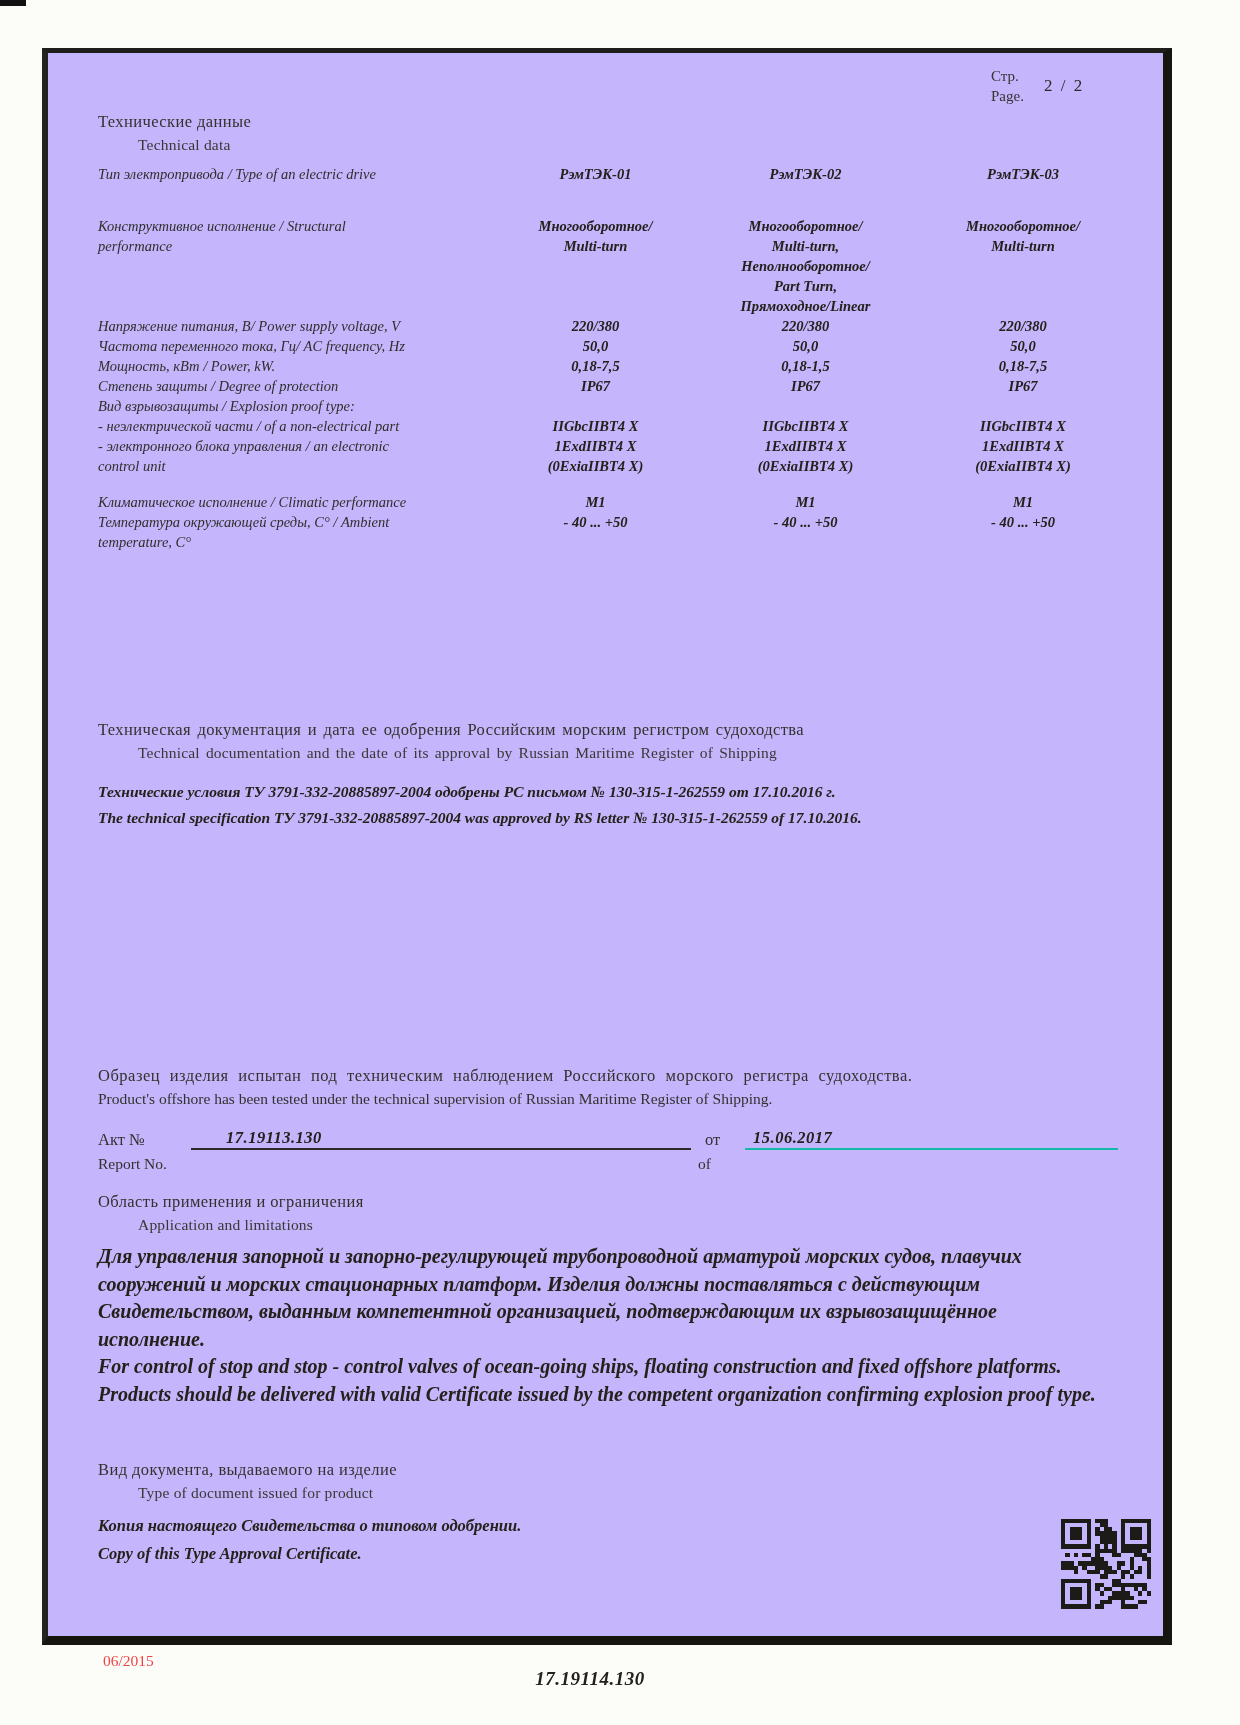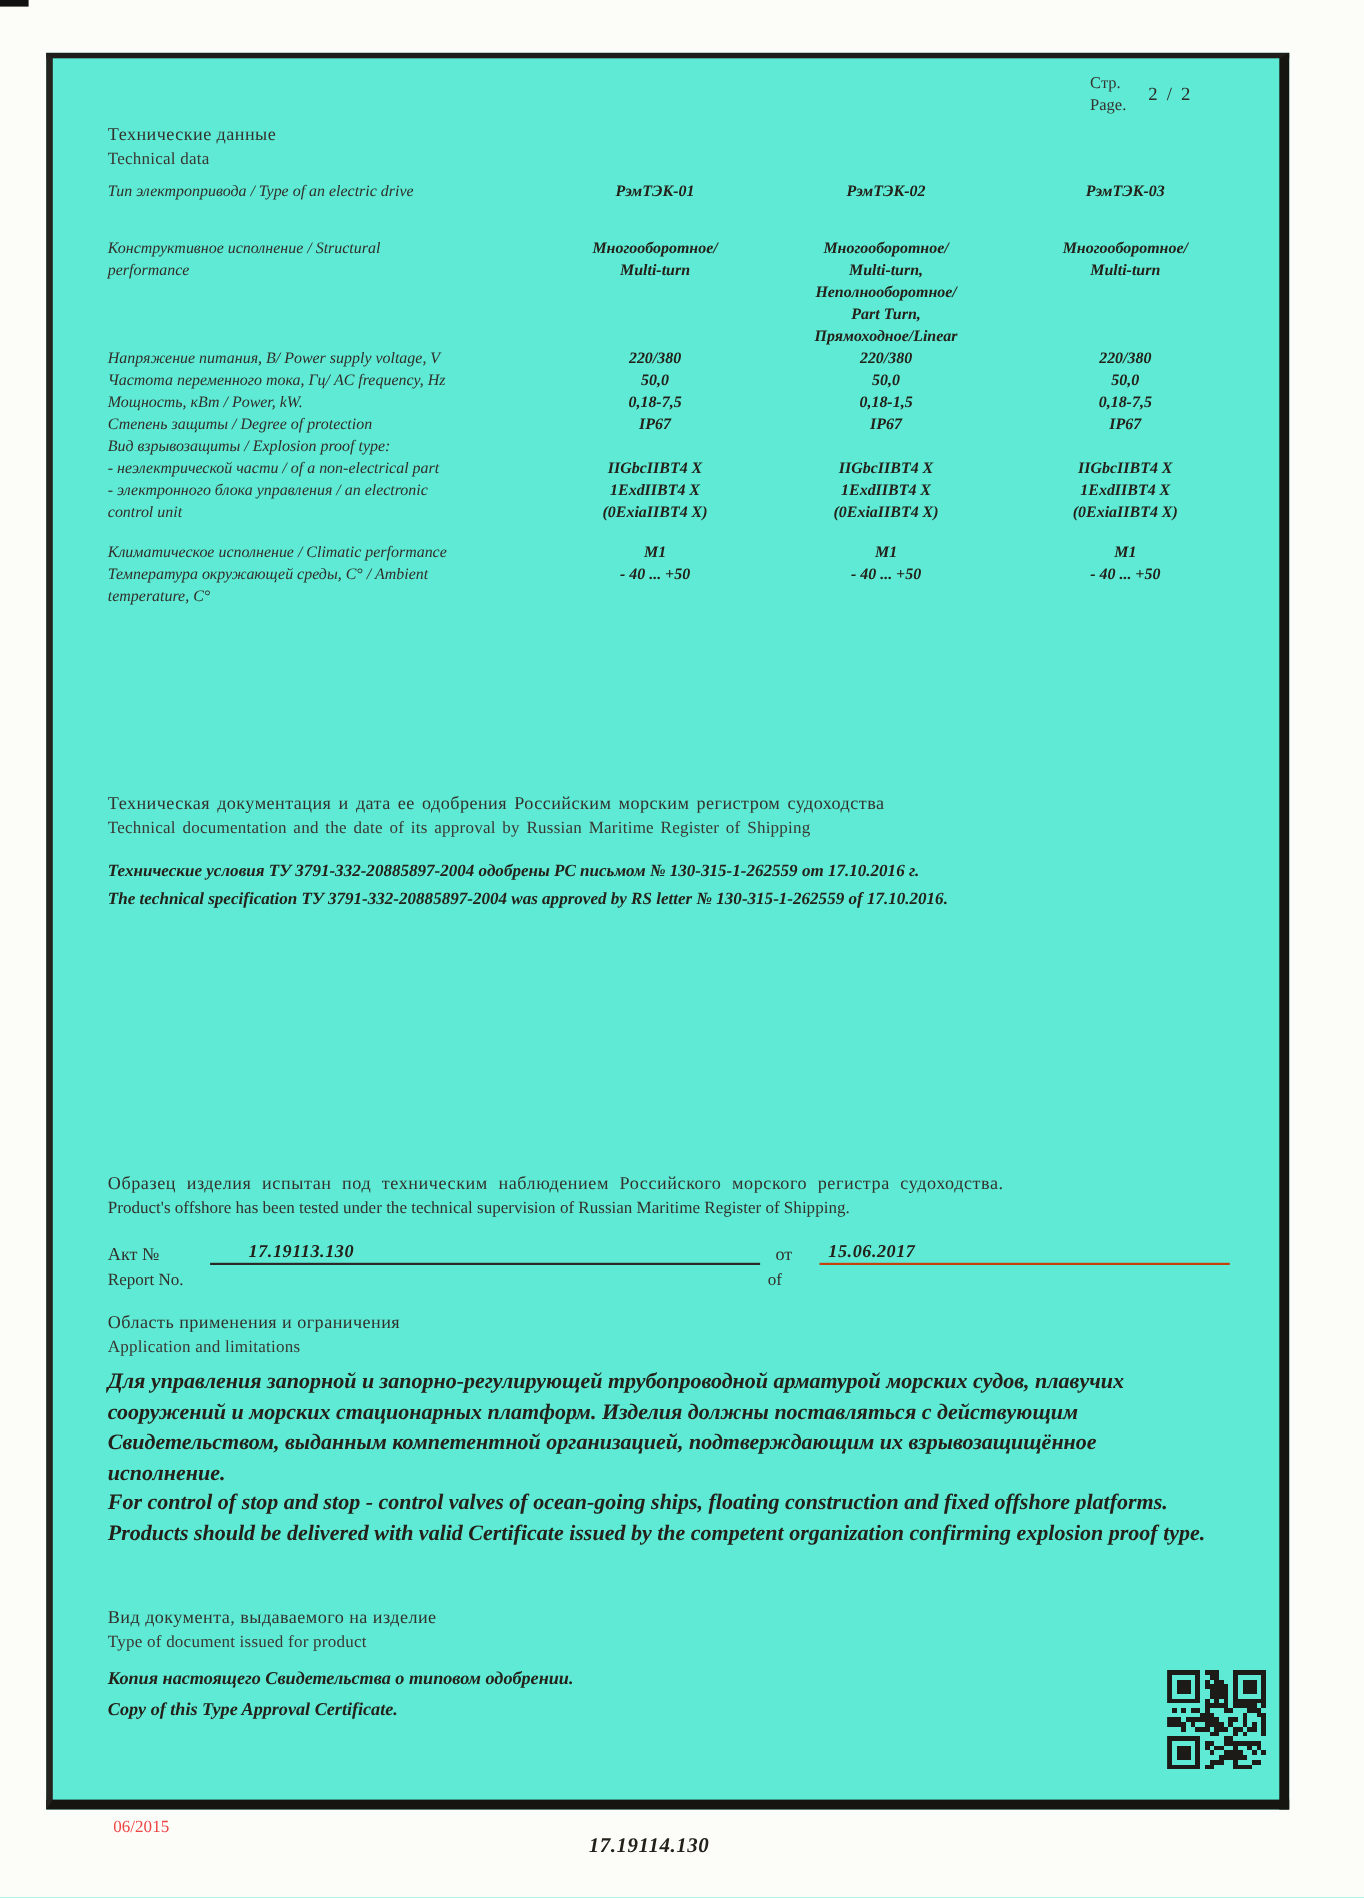--- a/index.html
+++ b/index.html
@@ -11,33 +11,33 @@
     overflow:hidden;
   }
   .artifact-top{position:absolute;left:0;top:0;width:26px;height:6px;background:#111;}
   .page{
     position:absolute;left:42px;top:48px;width:1130px;height:1597px;
     box-sizing:border-box;
     border-top:5px solid #1f1e1b;
     border-left:6px solid #24231f;
     border-right:9px solid #16150f;
     border-bottom:9px solid #16150f;
-    background:#5eead4;
+    background:#c4b5fd;
   }
   .abs{position:absolute;}
   .pre{white-space:pre-line;}
 
   
   .pagenum{left:943px;top:13px;display:flex;align-items:center;}
   .pagenum .labels{font-size:15px;line-height:20px;color:#363430;}
   .pagenum .value{font-size:17px;margin-left:20px;letter-spacing:2px;color:#2b2a26;}
 
   
   .h-block{font-size:16.5px;line-height:23px;color:#33312c;letter-spacing:.4px;}
-  .h-block .en{font-size:15.5px;letter-spacing:.2px;color:#3a3833;}
+  .h-block .en{font-size:15.5px;letter-spacing:.2px;color:#3a3833;margin-left:40px;}
 
   
   .spec-table{left:50px;top:111px;width:1030px;font-size:14.5px;font-style:italic;}
   .spec-row{display:grid;grid-template-columns:400px 195px 225px 210px;line-height:20px;}
   .spec-row.gap-after{margin-bottom:32px;}
   .spec-row.gap-before{margin-top:16px;}
   .spec-label{color:#302e29;}
   .spec-value{text-align:center;font-weight:bold;color:#232119;}
 
   
@@ -49,21 +49,21 @@
   .specimen .ru{word-spacing:5px;letter-spacing:.5px;}
   .specimen .en{font-size:15.5px;}
 
   
   .report{left:50px;top:1073px;width:1020px;font-size:16.5px;color:#33312c;}
   .report .line1{display:flex;align-items:flex-end;height:24px;}
   .report .lbl{flex:0 0 auto;}
   .report .lbl-akt{width:93px;}
   .report .u1{width:500px;border-bottom:2px solid #2a2925;padding-left:35px;box-sizing:border-box;}
   .report .ot{width:40px;margin-left:14px;}
-  .report .u2{width:373px;border-bottom:2px solid #c2410c;padding-left:8px;box-sizing:border-box;}
+  .report .u2{width:373px;border-bottom:2px solid #14b8a6;padding-left:8px;box-sizing:border-box;}
   .report .num{font-weight:bold;font-style:italic;font-size:16.5px;color:#232119;letter-spacing:.5px;}
   .report .line2{display:flex;margin-top:3px;font-size:15.5px;line-height:22px;gap:43px;}
   .report .line2 .rn{width:557px;}
 
   
   .app-heading{left:50px;top:1137px;}
   .app-body{left:50px;top:1190px;font-size:20px;font-weight:bold;font-style:italic;line-height:27.5px;color:#232119;width:1050px;}
 
   
   .doctype-heading{left:50px;top:1405px;}

